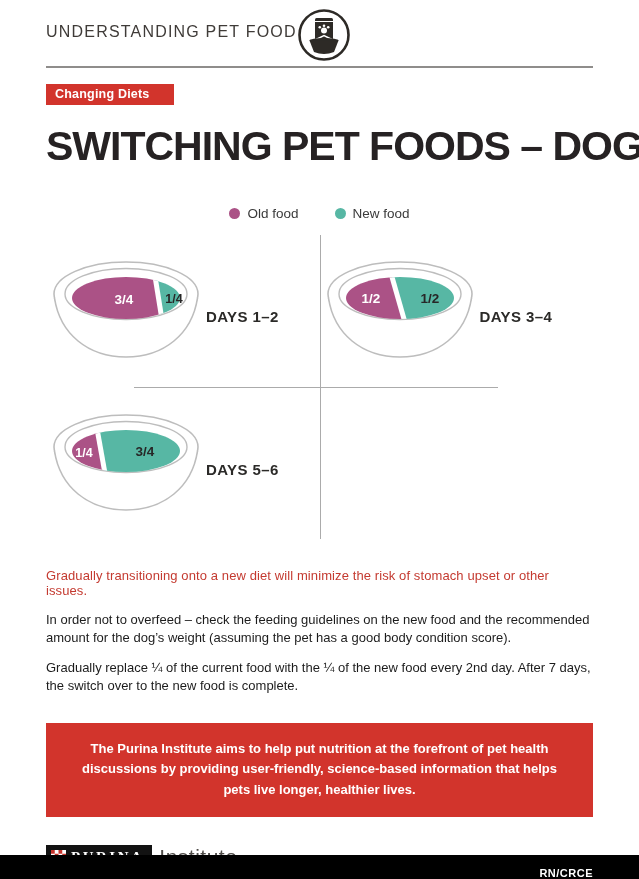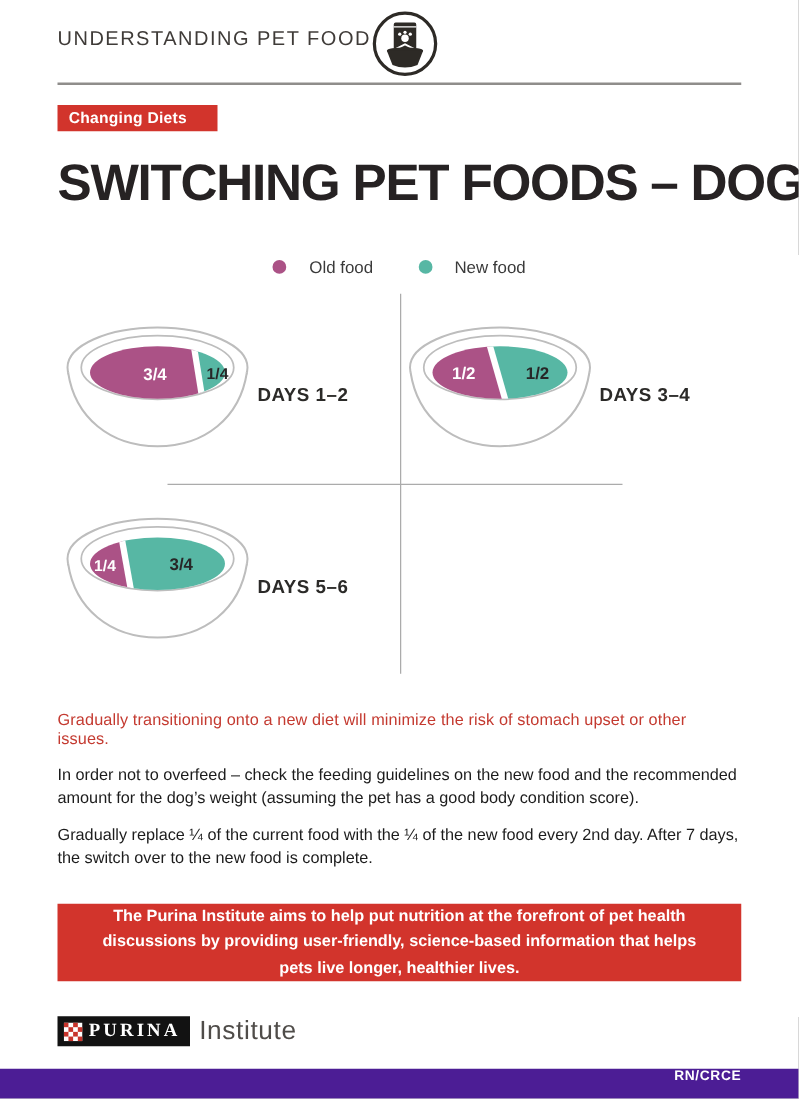--- a/index.html
+++ b/index.html
@@ -22,21 +22,21 @@
   }
 
   
   .title {
     margin-top:21px; font-size:41px; font-weight:700; color:#262223;
     letter-spacing:-1px; line-height:1.0; white-space:nowrap;
   }
 
   
   .legend { margin-top:39px; display:flex; justify-content:center; gap:36px; }
-  .legend-item { display:flex; align-items:center; gap:18px; font-size:13.5px; color:#3a3a3a; }
+  .legend-item { display:flex; align-items:center; gap:7px; font-size:13.5px; color:#3a3a3a; }
   .dot { width:11px; height:11px; border-radius:50%; display:inline-block; }
   .dot-old { background:#ab5286; }
   .dot-new { background:#57b7a4; }
 
   
   .diagram { position:relative; margin-top:13px; height:306px; display:grid;
              grid-template-columns:1fr 1fr; grid-template-rows:153px 153px; }
   .v-div { position:absolute; left:50%; top:1px; bottom:1px; width:1px; background:#ababab; }
   .h-div { position:absolute; top:50%; left:88px; right:95px; height:1px; background:#ababab; }
   .cell { display:flex; flex-direction:row; align-items:center; padding-top:7px; }
@@ -48,35 +48,35 @@
   .allnew { font-weight:700; font-size:12.5px; fill:#272727; letter-spacing:0.5px; }
 
   
   .lead { margin-top:28px; font-size:13px; color:#c43a30; letter-spacing:0.1px; }
   .para { margin-top:13px; font-family:Liberation Sans, sans-serif; font-size:13px;
           line-height:1.36; color:#1c1c1c; }
 
   
   .callout {
     margin-top:28px; background:#d2342c; color:#ffffff; text-align:center;
-    font-size:13px; font-weight:700; line-height:1.6; padding:0 26px;
+    font-size:13px; font-weight:700; line-height:1.6; padding:16px 26px;
   }
 
   
   .footer { margin-top:28px; }
   .logo-row { display:flex; align-items:center; }
   .logo-black { display:inline-flex; align-items:center; gap:5px; background:#121212;
                 padding:4px 8px 4px 5px; height:24px; }
   .logo-purina { color:#fff; font-family:"Liberation Serif", serif; font-weight:700;
                  font-size:15px; letter-spacing:2.5px; }
   .logo-institute { margin-left:7px; font-size:21px; color:#4f4c49; letter-spacing:0.5px; }
 
   
-  .bottombar { position:absolute; left:0; right:0; bottom:0; height:24px; background:#4c1d95;
-               display:flex; align-items:flex-start; justify-content:flex-end; padding-right:46px; }
+  .bottombar { position:absolute; left:0; right:0; bottom:0; height:24px; background:#000000;
+               display:flex; align-items:flex-end; justify-content:flex-end; padding-right:46px; }
   .doc-code { color:#fff; font-size:11px; font-weight:700; letter-spacing:0.5px; }
 </style>
 </head>
 <body>
 
 <div class="page">
   <div class="content">
 
     <div class="header">
       <div class="header-title">UNDERSTANDING PET FOOD</div>

